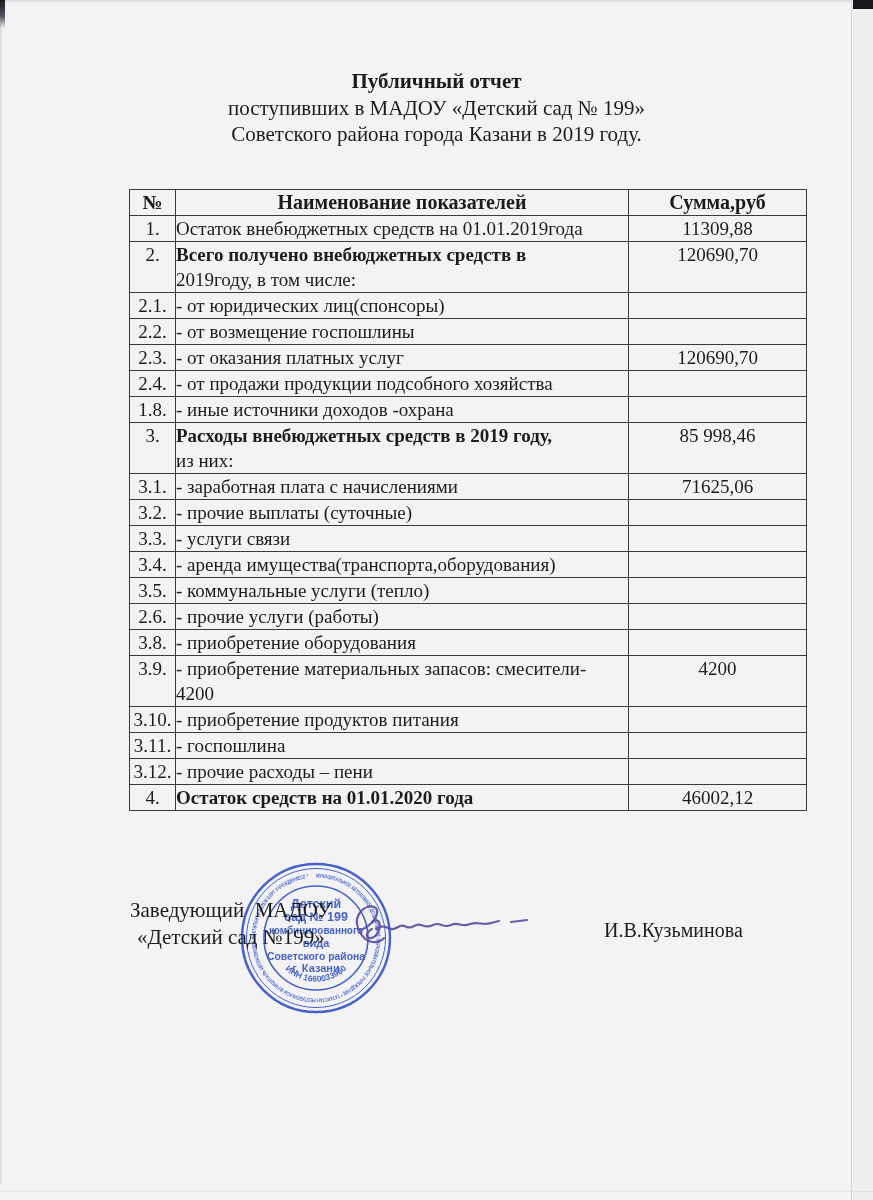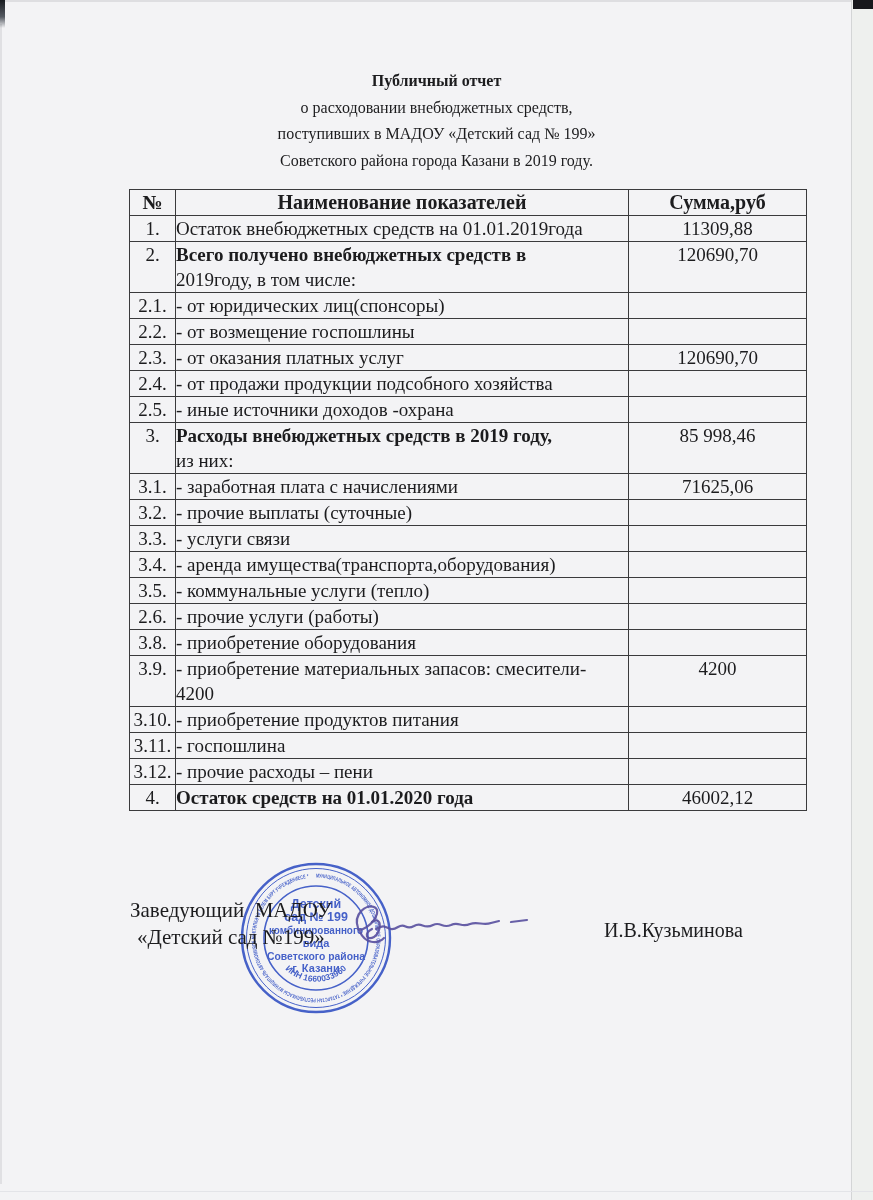--- a/index.html
+++ b/index.html
@@ -16,21 +16,21 @@
   .edge-left-top{position:absolute;left:0;top:0;width:5px;height:28px;
     background:linear-gradient(180deg,#181b20 0%,#555a62 60%,rgba(90,95,100,0) 100%);}
   .edge-left-line{position:absolute;left:0;top:24px;width:2px;height:1160px;background:rgba(60,60,70,.10);}
   .edge-right-band{position:absolute;right:0;top:0;width:21px;height:100%;
     background:#eef0ee;border-left:1px solid #d3d5d6;}
   .edge-right-top{position:absolute;right:0;top:0;width:20px;height:9px;background:#17181c;}
   .edge-bottom{position:absolute;left:0;bottom:8px;width:100%;height:1px;background:#e3e4e8;}
 
   
   .title{position:absolute;top:68px;left:0;width:100%;text-align:center;
-    font-size:16px;line-height:26.5px;}
+    font-size:21px;line-height:26.5px;}
   .title .t0{font-weight:bold;}
 
   
   table.report{position:absolute;left:129px;top:189px;width:677px;
     border-collapse:collapse;table-layout:fixed;}
   table.report td,table.report th{
     border:1.6px solid var(--tb);padding:0;vertical-align:top;
     line-height:25px;font-size:19px;font-weight:normal;overflow:hidden;}
   table.report th{font-weight:bold;text-align:center;height:23px;font-size:20px;}
   tr.single td{height:23px;}
@@ -63,21 +63,20 @@
 
 <div class="edge-top"></div>
 <div class="edge-left-top"></div>
 <div class="edge-left-line"></div>
 <div class="edge-right-band"></div>
 <div class="edge-right-top"></div>
 <div class="edge-bottom"></div>
 
 <div class="title">
   <div class="t0">Публичный отчет</div>
-  <div>о расходовании внебюджетных средств,</div>
   <div>поступивших в МАДОУ «Детский сад № 199»</div>
   <div>Советского района города Казани в 2019 году.</div>
 </div>
 
 <table class="report">
   <colgroup>
     <col style="width:46px">
       <col style="width:453px">
       <col style="width:178px">
   </colgroup>
@@ -126,21 +125,21 @@
         <td class="c-val">120690,70</td>
       </tr>
       <tr class="single">
         <td class="c-num">2.4.</td>
         <td class="c-label">
           <div><span>- от продажи продукции подсобного хозяйства</span></div>
         </td>
         <td class="c-val"></td>
       </tr>
       <tr class="single">
-        <td class="c-num">2.5.</td>
+        <td class="c-num">1.8.</td>
         <td class="c-label">
           <div><span>- иные источники доходов -охрана</span></div>
         </td>
         <td class="c-val"></td>
       </tr>
       <tr class="double">
         <td class="c-num">3.</td>
         <td class="c-label">
           <div><span class="b">Расходы внебюджетных средств в 2019 году,</span></div>
           <div><span>из них:</span></div>

